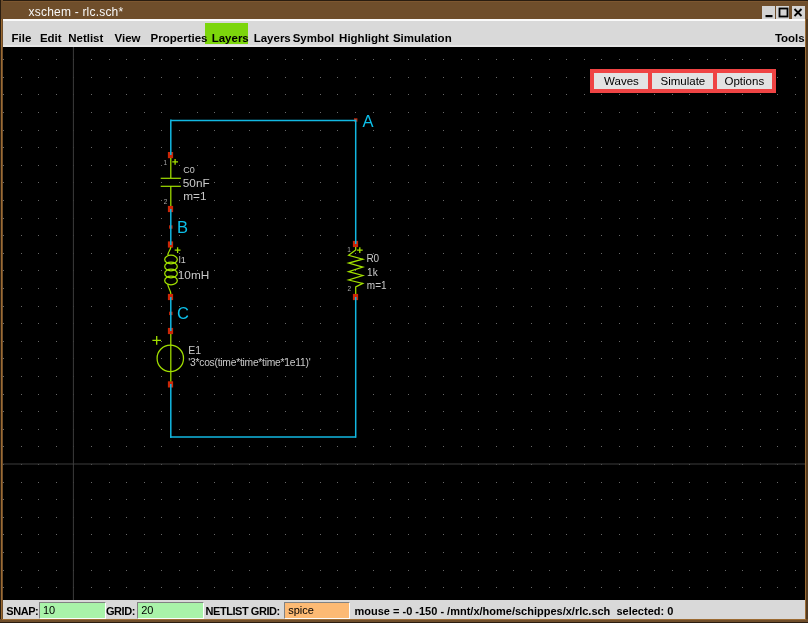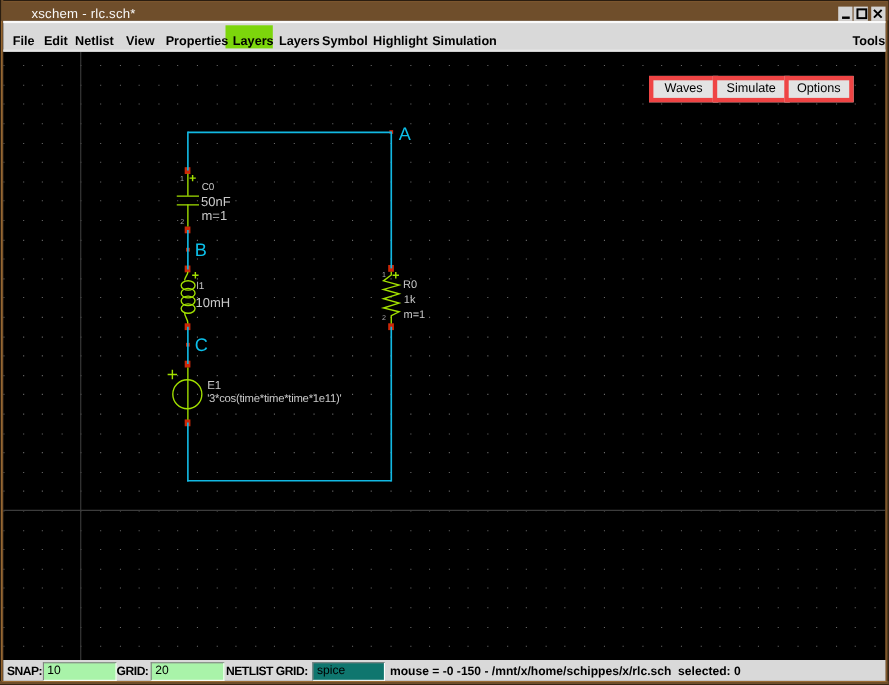--- a/index.html
+++ b/index.html
@@ -160,14 +160,14 @@
 <div class="btn" style="left:647.8px;width:62.2px">Simulate</div>
 <div class="btn" style="left:712.8px;width:55.1px">Options</div>
 <div class="mi" style="left:774.9px">Tools</div>
 
 <div class="abs" id="statusbar"></div>
 <div class="si" style="left:6.3px">SNAP:</div>
 <div class="inp ginp" style="left:39px;width:61.7px">10</div>
 <div class="si" style="left:106px">GRID:</div>
 <div class="inp ginp" style="left:137.2px;width:61.4px">20</div>
 <div class="si" style="left:205.5px">NETLIST GRID:</div>
-<div class="inp" style="left:284.2px;width:61.3px;background:#0f766e">spice</div>
+<div class="inp" style="left:284.2px;width:61.3px;background:#fdba74">spice</div>
 <div class="si" style="left:354.5px;letter-spacing:0">mouse = -0 -150 - /mnt/x/home/schippes/x/rlc.sch&nbsp; selected: 0</div>
 
 </body></html>

